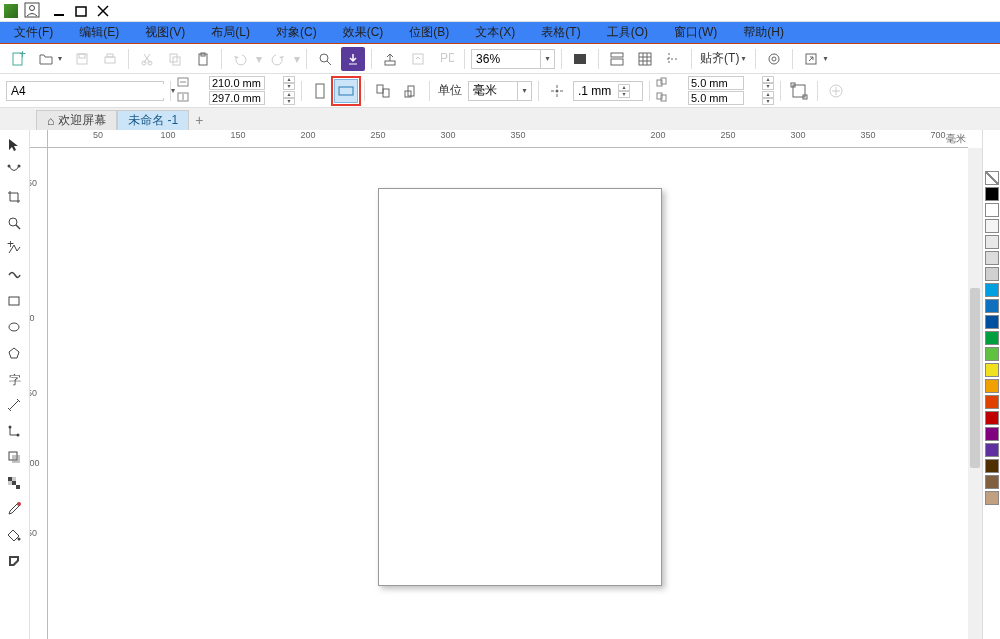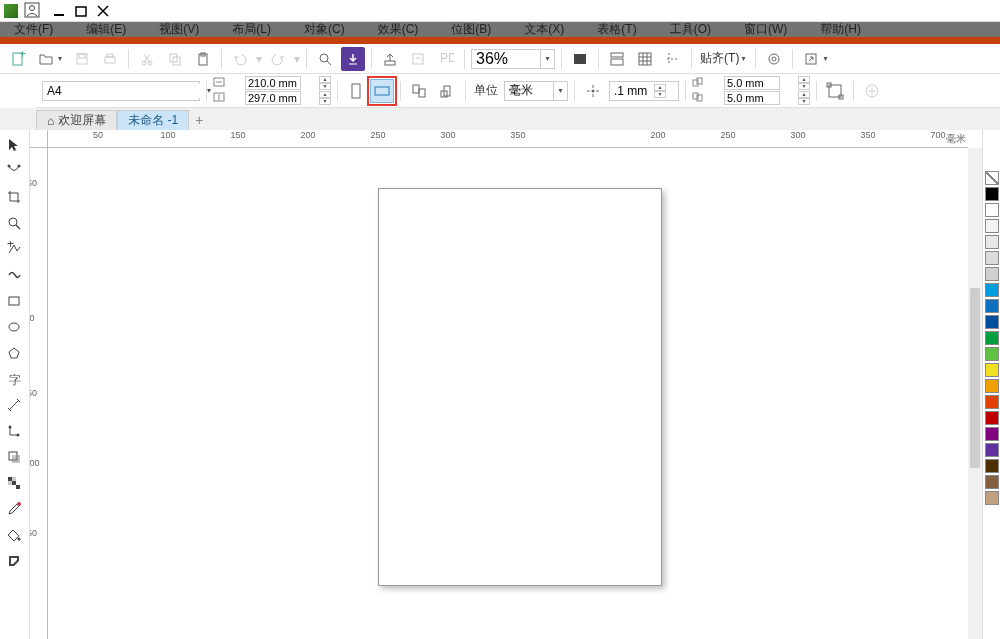--- a/index.html
+++ b/index.html
@@ -3,36 +3,36 @@
 <meta charset="utf-8">
 <style>
 * { margin: 0; padding: 0; box-sizing: border-box; font-family: "Microsoft YaHei", Arial, sans-serif; font-size: 12px; }
 body { width: 1000px; height: 639px; background: #fff; overflow: hidden; position: relative; }
 .titlebar { height: 22px; background: #fff; display: flex; align-items: center; padding: 0 4px; border-bottom: 1px solid #e0e0e0; }
 .titlebar .logo { width: 14px; height: 14px; background: linear-gradient(135deg, #4a9b2e, #2d6b1a); margin-right: 6px; }
 .titlebar .title { flex: 1; color: #333; }
 .titlebar .winbtn { width: 22px; height: 18px; display: flex; align-items: center; justify-content: center; color: #333; font-size: 14px; cursor: pointer; }
 .titlebar .winicon { width: 18px; height: 18px; margin-right: 6px; }
 
-.menubar { height: 22px; background: #737373; display: flex; align-items: center; padding: 0 6px; gap: 17px; border-bottom: 7px solid #c2410c; }
+.menubar { height: 22px; background: #3b82f6; display: flex; align-items: center; padding: 0 6px; gap: 10px; border-bottom: 1px solid #c2410c; }
 .menubar .mitem { padding: 2px 8px; cursor: pointer; color: #222; }
 
 .toolbar1 { height: 30px; background: #fff; display: flex; align-items: center; padding: 0 6px; gap: 4px; border-bottom: 1px solid #e0e0e0; }
 .tbtn { width: 24px; height: 24px; display: flex; align-items: center; justify-content: center; cursor: pointer; color: #555; border-radius: 2px; }
 .tbtn.disabled { color: #ccc; cursor: default; }
 .tbtn svg { display: block; }
 .sep { width: 1px; height: 20px; background: #ddd; margin: 0 2px; }
 .dropdown { display: flex; align-items: center; }
 .dropdown .dd { width: 8px; font-size: 8px; color: #555; }
 
 .zoom-combo { display: flex; align-items: center; border: 1px solid #ccc; height: 20px; background: #fff; }
-.zoom-combo input { border: none; width: 68px; padding: 0 4px; font-size: 16px; outline: none; }
+.zoom-combo input { border: none; width: 68px; padding: 0 4px; font-size: 12px; outline: none; }
 .zoom-combo .ddbtn { width: 14px; height: 18px; border-left: 1px solid #ccc; display: flex; align-items: center; justify-content: center; font-size: 8px; color: #555; cursor: pointer; }
 
-.toolbar2 { height: 34px; background: #fff; display: flex; align-items: center; padding: 0 6px; gap: 4px; border-bottom: 1px solid #e0e0e0; margin-left: 36px; }
+.toolbar2 { height: 34px; background: #fff; display: flex; align-items: center; padding: 0 6px; gap: 4px; border-bottom: 1px solid #e0e0e0; }
 .page-combo { display: flex; align-items: center; border: 1px solid #ccc; height: 20px; background: #fff; width: 158px; }
 .page-combo input { border: none; flex: 1; padding: 0 4px; font-size: 12px; outline: none; }
 .page-combo .ddbtn { width: 14px; height: 18px; border-left: 1px solid #ccc; display: flex; align-items: center; justify-content: center; font-size: 8px; color: #555; cursor: pointer; }
 
 .dim-group { display: flex; flex-direction: column; gap: 1px; }
 .dim-row { display: flex; align-items: center; gap: 18px; }
 .dim-row .dicon { width: 14px; height: 12px; }
 .dim-row input { border: 1px solid #ccc; width: 56px; height: 14px; padding: 0 2px; font-size: 11px; outline: none; }
 .spinner { display: flex; flex-direction: column; }
 .spinner .sp { width: 12px; height: 7px; border: 1px solid #ccc; font-size: 6px; line-height: 5px; text-align: center; cursor: pointer; color: #555; }

